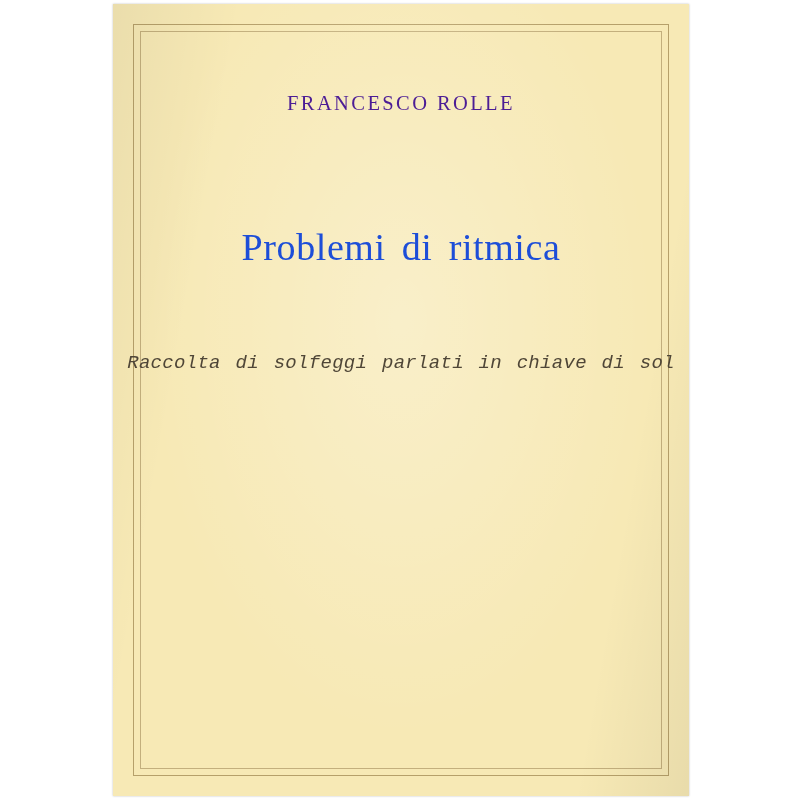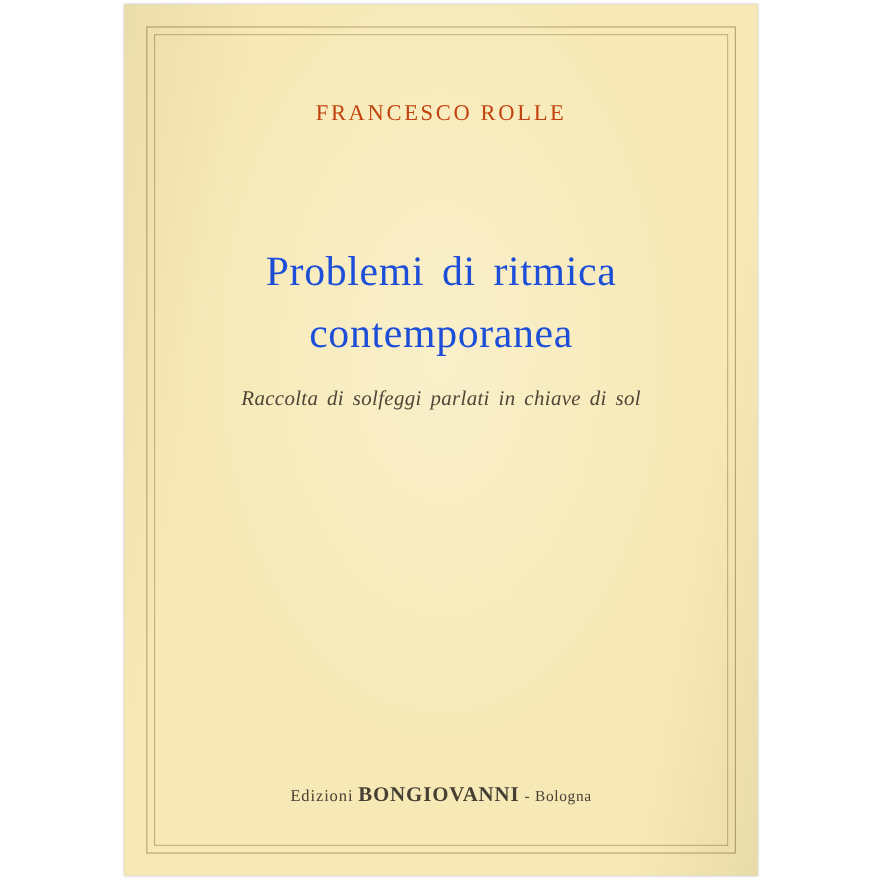--- a/index.html
+++ b/index.html
@@ -67,21 +67,21 @@
 
   .author {
     position: absolute;
     top: 88px;
     left: 0;
     width: 100%;
     text-align: center;
     font-family: "Liberation Serif", serif;
     font-size: 20.5px;
     letter-spacing: 2.4px;
-    color: #c2410c;
+    color: #4c1d95;
     font-weight: 400;
   }
 
   .title-block {
     position: absolute;
     top: 215px;
     left: 0;
     width: 100%;
     text-align: center;
   }
@@ -94,21 +94,21 @@
     line-height: 1.48;
     word-spacing: 6px;
   }
 
   .subtitle {
     position: absolute;
     top: 348px;
     left: 0;
     width: 100%;
     text-align: center;
-    font-family: Liberation Serif, serif;
+    font-family: Liberation Mono, monospace;
     font-style: italic;
     font-size: 19px;
     color: #4f4637;
     word-spacing: 3px;
     letter-spacing: 0.3px;
   }
 
   .publisher {
     position: absolute;
     bottom: 62px;
@@ -143,27 +143,20 @@
 
     <div class="frame-outer"></div>
     <div class="frame-inner"></div>
 
     <div class="content">
 
       <div class="author">FRANCESCO  ROLLE</div>
 
       <div class="title-block">
         <div class="title-line">Problemi di ritmica</div>
-        <div class="title-line">contemporanea</div>
       </div>
 
       <div class="subtitle">Raccolta di solfeggi parlati in chiave di sol</div>
 
-      <div class="publisher">
-        <span class="pub-pre">Edizioni</span>
-        <span class="pub-name">BONGIOVANNI</span>
-        <span class="pub-city">-</span>
-        <span class="pub-city">Bologna</span>
-      </div>
 
     </div>
   </div>
 </div>
 
 </body></html>

